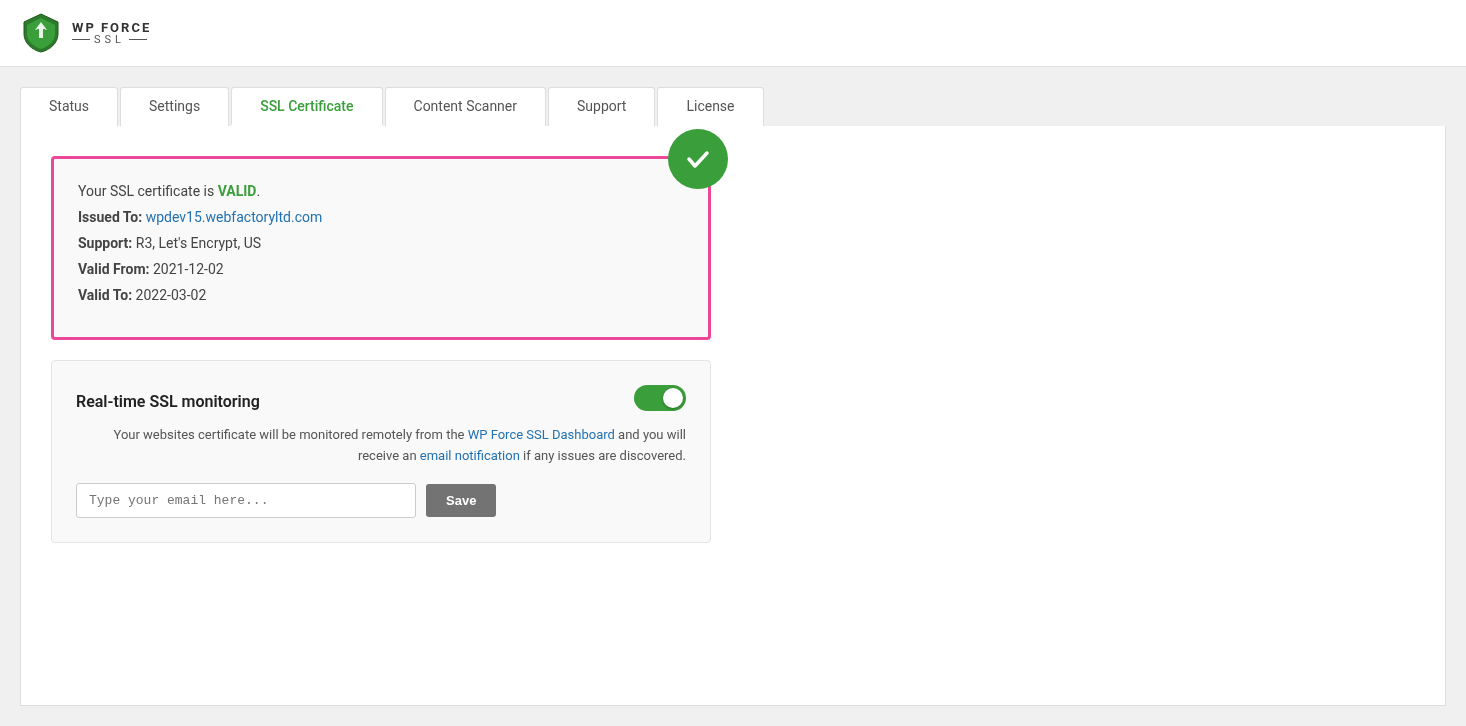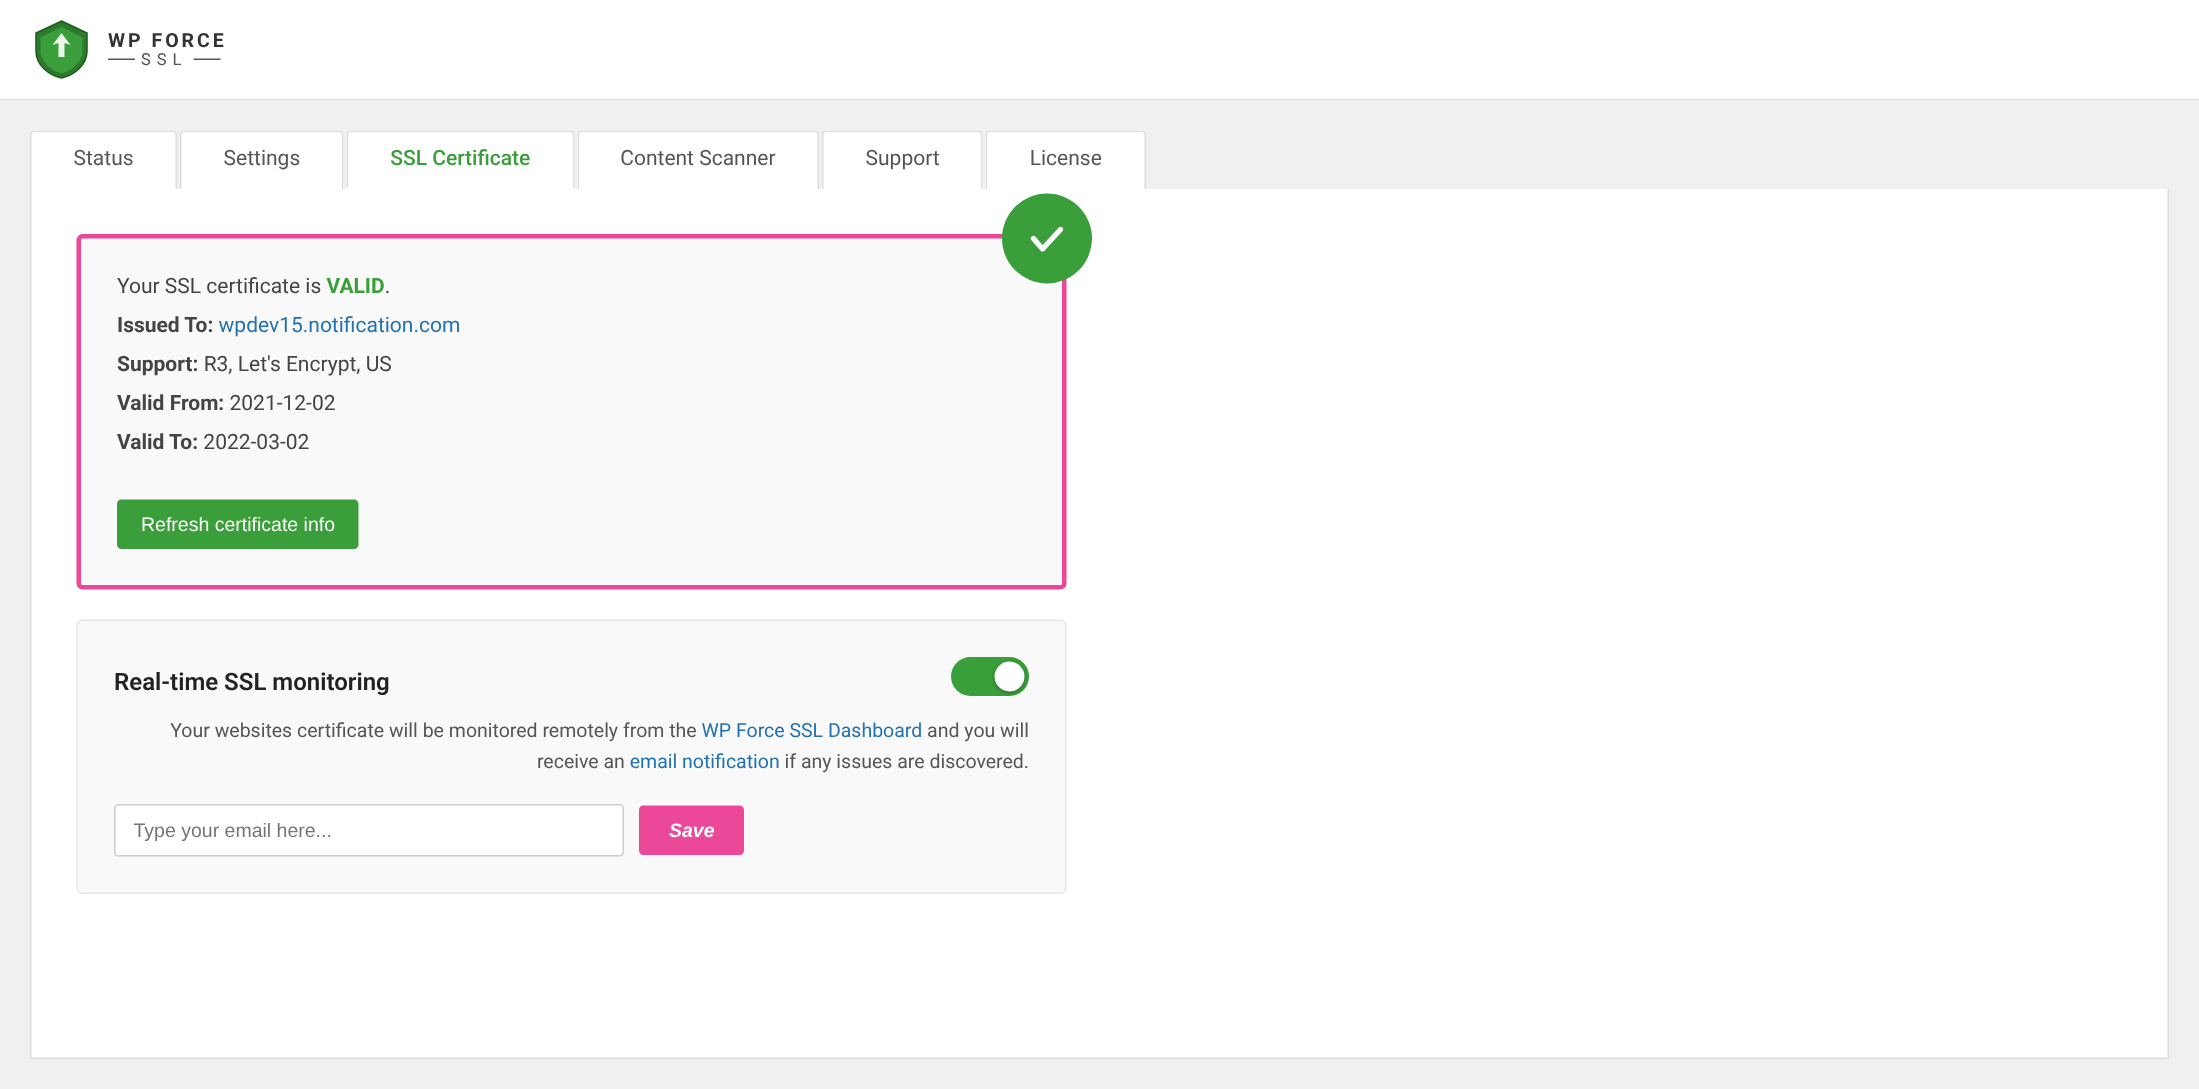--- a/index.html
+++ b/index.html
@@ -219,31 +219,31 @@
     }
     .email-input {
       flex: 1;
       max-width: 340px;
       padding: 9px 12px;
       border: 1px solid #ccc;
       border-radius: 3px;
       font-size: 13px;
       color: #999;
       background: #fff;
+      font-family: Liberation Mono, monospace;
     }
     .save-btn {
-      background: #ec4899;
+      background: #737373;
       color: #fff;
       border: none;
       padding: 9px 20px;
       border-radius: 3px;
       cursor: pointer;
       font-size: 13px;
       font-weight: 600;
-      font-style: italic;
     }
   </style>
 </head>
 <body>
 
 <div class="header">
   <div class="logo">
     <svg class="logo-icon" viewBox="0 0 42 42" fill="none" xmlns="http://www.w3.org/2000/svg">
       <path d="M21 2 L38 10 L38 22 C38 31 30 38 21 40 C12 38 4 31 4 22 L4 10 Z" fill="#2d7a2d" stroke="#1a5c1a" stroke-width="1"></path>
       <path d="M21 6 L35 13 L35 22 C35 29 28 35 21 37 C14 35 7 29 7 22 L7 13 Z" fill="#3a9e3a"></path>
@@ -279,21 +279,21 @@
     </div>
 
     
     <div class="cert-info-row">
       <span>Your SSL certificate is </span><span class="valid-text">VALID</span><span>.</span>
     </div>
 
     
     <div class="cert-info-row">
       <span class="label">Issued To:</span>
-      <span class="link-text"> </span><span class="link-text">wpdev15.notification.com</span>
+      <span class="link-text"> </span><span class="link-text">wpdev15.webfactoryltd.com</span>
     </div>
 
     
     <div class="cert-info-row">
       <span class="label">Support:</span>
       <span> </span><span>R3, Let's Encrypt, US</span>
     </div>
 
     
     <div class="cert-info-row">
@@ -301,21 +301,20 @@
       <span> </span><span>2021-12-02</span>
     </div>
 
     
     <div class="cert-info-row">
       <span class="label">Valid To:</span>
       <span> </span><span>2022-03-02</span>
     </div>
 
     
-    <button class="refresh-btn">Refresh certificate info</button>
   </div>
 
   <div class="monitoring-card">
     <div class="monitoring-header">
       <span class="monitoring-title">Real-time SSL monitoring</span>
 
       <div class="toggle">
         <div class="toggle-track">
           <div class="toggle-thumb"></div>
         </div>

